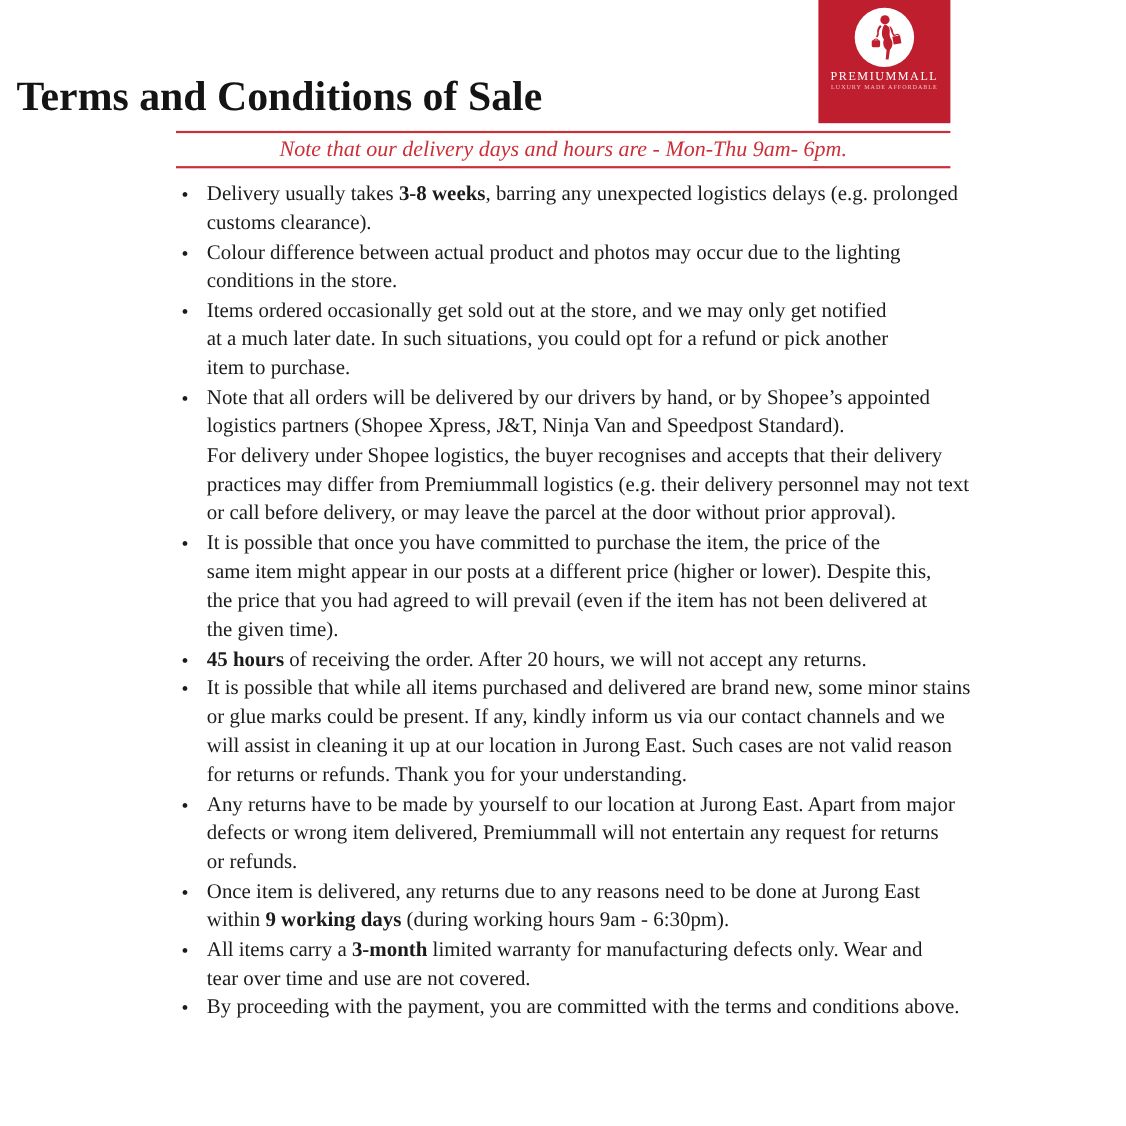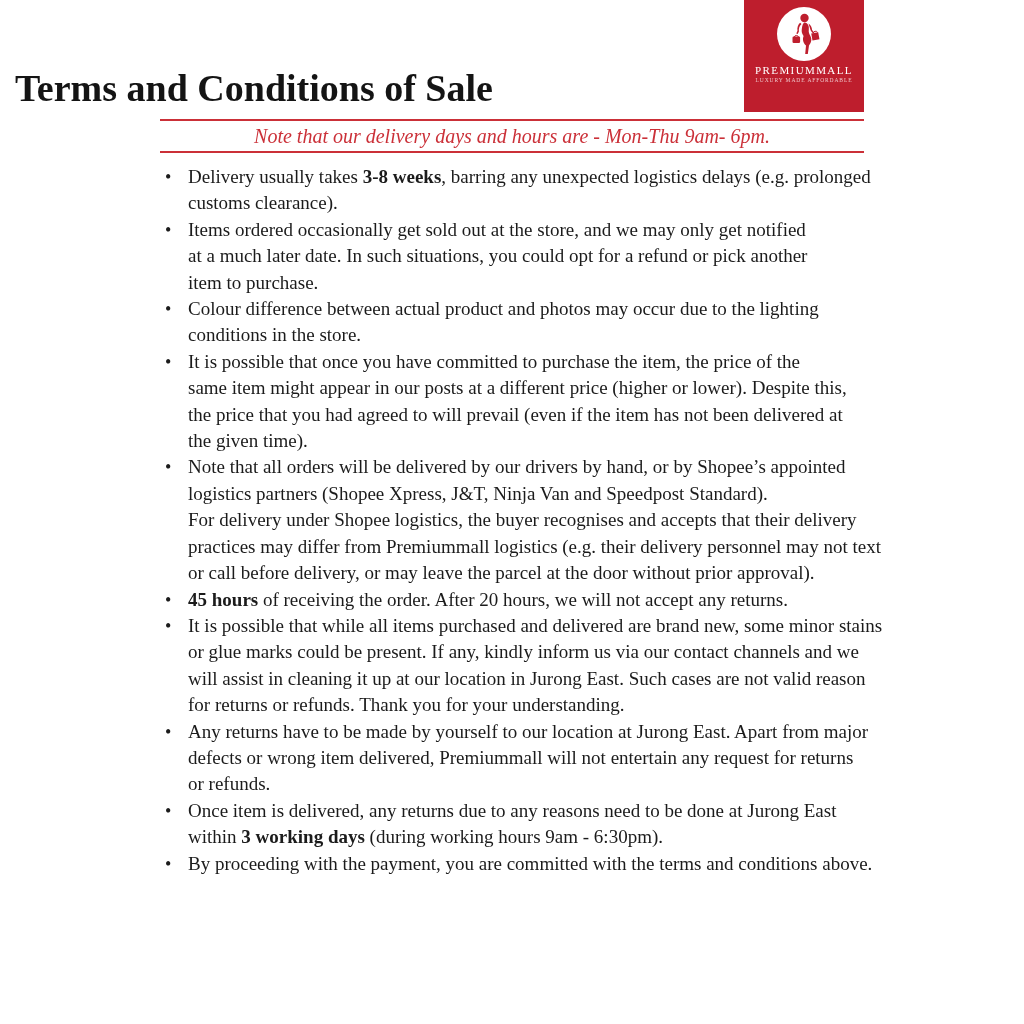--- a/index.html
+++ b/index.html
@@ -87,40 +87,42 @@
 
   <h1 class="page-title">Terms and Conditions of Sale</h1>
 
   <div class="notice-band">
     <div class="notice-text">Note that our delivery days and hours are - Mon-Thu 9am- 6pm.</div>
   </div>
 
   <ul class="terms-list">
       <li><span>Delivery usually takes </span><b>3-8 weeks</b><span>, barring any unexpected logistics delays (e.g. prolonged
 customs clearance).</span></li>
+      <li><span>Colour difference between actual product and photos may occur due to the lighting
+conditions in the store.</span></li>
       <li><span>Items ordered occasionally get sold out at the store, and we may only get notified
 at a much later date. In such situations, you could opt for a refund or pick another
 item to purchase.</span></li>
-      <li><span>Colour difference between actual product and photos may occur due to the lighting
-conditions in the store.</span></li>
-      <li><span>It is possible that once you have committed to purchase the item, the price of the
-same item might appear in our posts at a different price (higher or lower). Despite this,
-the price that you had agreed to will prevail (even if the item has not been delivered at
-the given time).</span></li>
       <li><span>Note that all orders will be delivered by our drivers by hand, or by Shopee’s appointed
 logistics partners (Shopee Xpress, J&amp;T, Ninja Van and Speedpost Standard).
 For delivery under Shopee logistics, the buyer recognises and accepts that their delivery
 practices may differ from Premiummall logistics (e.g. their delivery personnel may not text
 or call before delivery, or may leave the parcel at the door without prior approval).</span></li>
+      <li><span>It is possible that once you have committed to purchase the item, the price of the
+same item might appear in our posts at a different price (higher or lower). Despite this,
+the price that you had agreed to will prevail (even if the item has not been delivered at
+the given time).</span></li>
       <li><b>45 hours</b><span> of receiving the order. After 20 hours, we will not accept any returns.</span></li>
       <li><span>It is possible that while all items purchased and delivered are brand new, some minor stains
 or glue marks could be present. If any, kindly inform us via our contact channels and we
 will assist in cleaning it up at our location in Jurong East. Such cases are not valid reason
 for returns or refunds. Thank you for your understanding.</span></li>
       <li><span>Any returns have to be made by yourself to our location at Jurong East. Apart from major
 defects or wrong item delivered, Premiummall will not entertain any request for returns
 or refunds.</span></li>
       <li><span>Once item is delivered, any returns due to any reasons need to be done at Jurong East
-within </span><b>3 working days</b><span> (during working hours 9am - 6:30pm).</span></li>
+within </span><b>9 working days</b><span> (during working hours 9am - 6:30pm).</span></li>
+      <li><span>All items carry a </span><b>3-month</b><span> limited warranty for manufacturing defects only. Wear and
+tear over time and use are not covered.</span></li>
       <li><span>By proceeding with the payment, you are committed with the terms and conditions above.</span></li>
     </ul>
 
 </div>
 
 </body></html>

